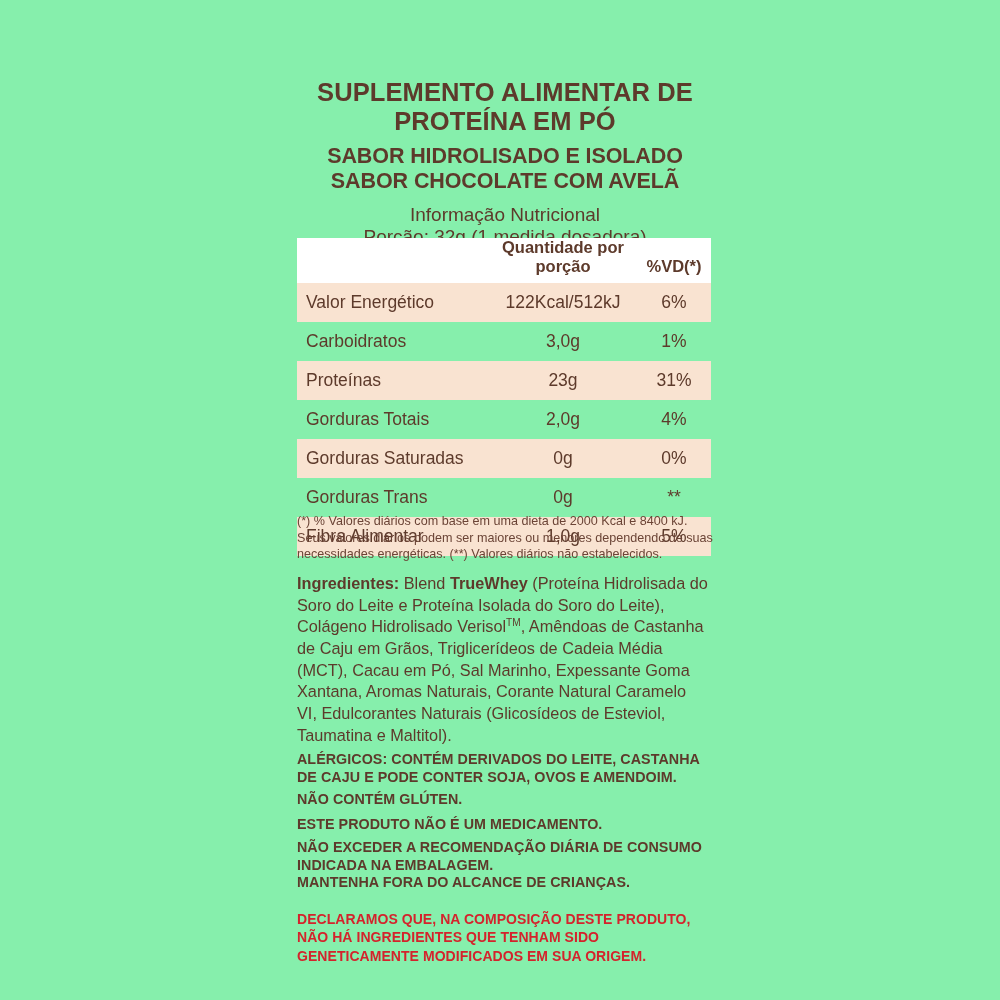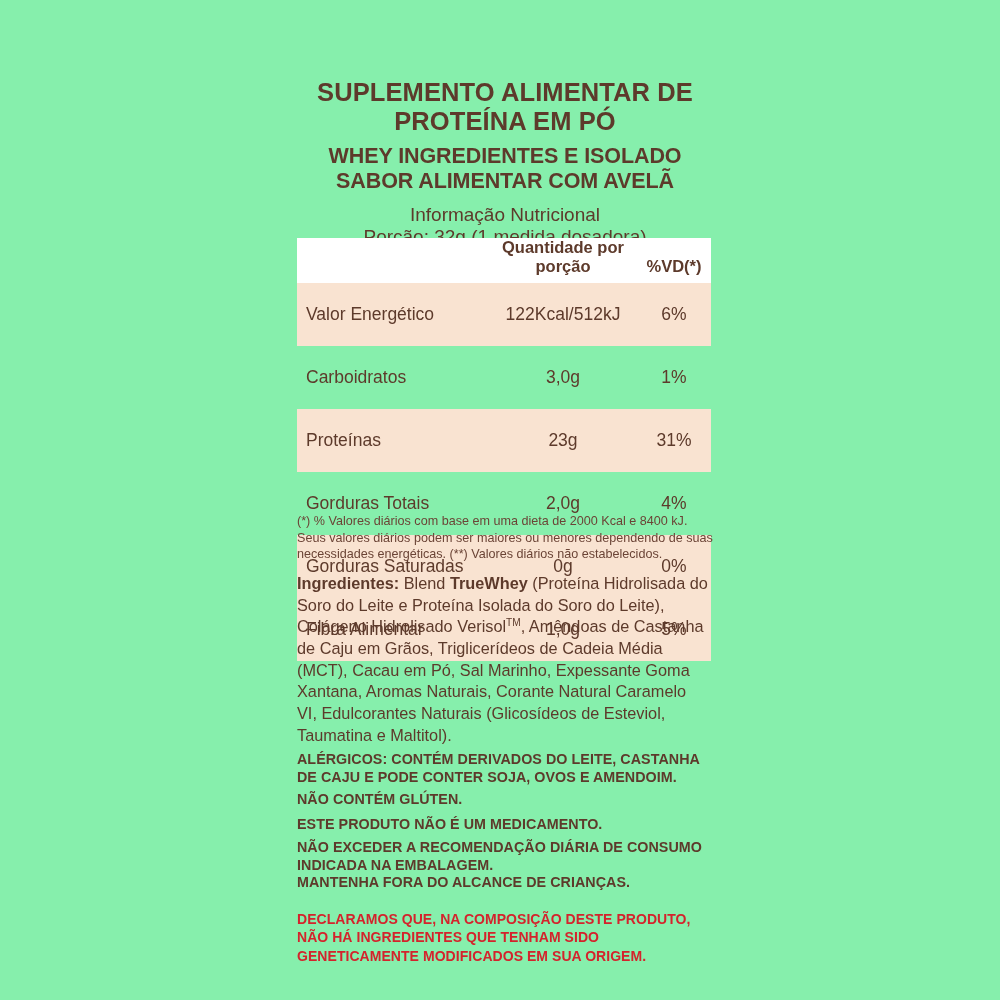--- a/index.html
+++ b/index.html
@@ -87,21 +87,21 @@
   }
   .nutri-table th.th-blank { }
   .nutri-table th.th-qty { text-align: center; }
   .nutri-table th.th-vd  { text-align: center; }
 
   .nutri-table td {
     font-size: 17.5px;
     font-weight: normal;
     color: #5d3a2b;
     height: 31px;
-    padding: 16px;
+    padding: 4px;
     vertical-align: middle;
   }
   .nutri-table td.cell-name {
     text-align: left;
     padding-left: 9px;
   }
   .nutri-table td.cell-qty {
     text-align: center;
   }
   .nutri-table td.cell-vd {
@@ -181,22 +181,22 @@
 <body>
 
 <div class="label-sheet">
 
   <div class="header-block">
     <div class="product-title">
       <span>SUPLEMENTO ALIMENTAR DE</span><br>
       <span>PROTEÍNA EM PÓ</span>
     </div>
     <div class="product-variant">
-      <span>WHEY INGREDIENTES E ISOLADO</span><br>
-      <span>SABOR ALIMENTAR COM AVELÃ</span>
+      <span>SABOR HIDROLISADO E ISOLADO</span><br>
+      <span>SABOR CHOCOLATE COM AVELÃ</span>
     </div>
     <div class="nutri-heading">Informação Nutricional</div>
     <div class="nutri-portion">Porção: 32g (1 medida dosadora)</div>
   </div>
 
   <table class="nutri-table">
     <colgroup>
       <col class="c-name">
       <col class="c-qty">
       <col class="c-vd">
@@ -227,20 +227,25 @@
         <tr>
           <td class="cell-name">Gorduras Totais</td>
           <td class="cell-qty">2,0g</td>
           <td class="cell-vd">4%</td>
         </tr>
         <tr class="striped">
           <td class="cell-name">Gorduras Saturadas</td>
           <td class="cell-qty">0g</td>
           <td class="cell-vd">0%</td>
         </tr>
+        <tr>
+          <td class="cell-name">Gorduras Trans</td>
+          <td class="cell-qty">0g</td>
+          <td class="cell-vd">**</td>
+        </tr>
         <tr class="striped">
           <td class="cell-name">Fibra Alimentar</td>
           <td class="cell-qty">1,0g</td>
           <td class="cell-vd">5%</td>
         </tr>
       </tbody>
   </table>
 
   <div class="table-footnote">(*) % Valores diários com base em uma dieta de 2000 Kcal e 8400 kJ. Seus valores diários podem ser maiores ou menores dependendo de suas necessidades energéticas. (**) Valores diários não estabelecidos.</div>
 

